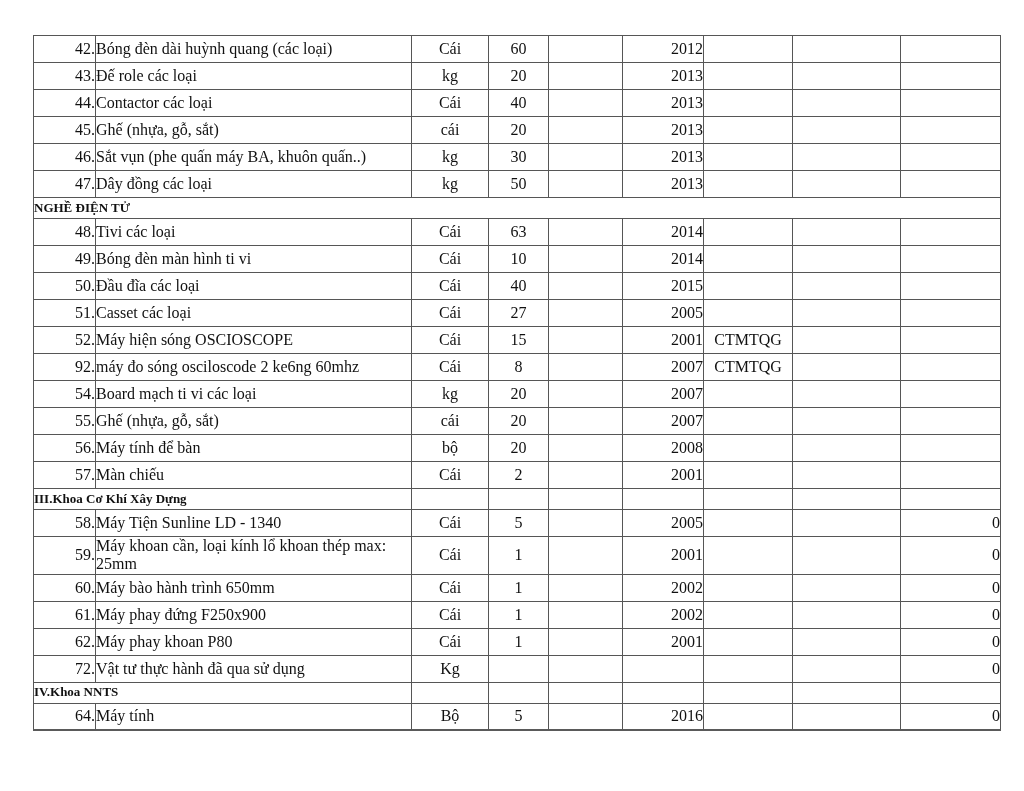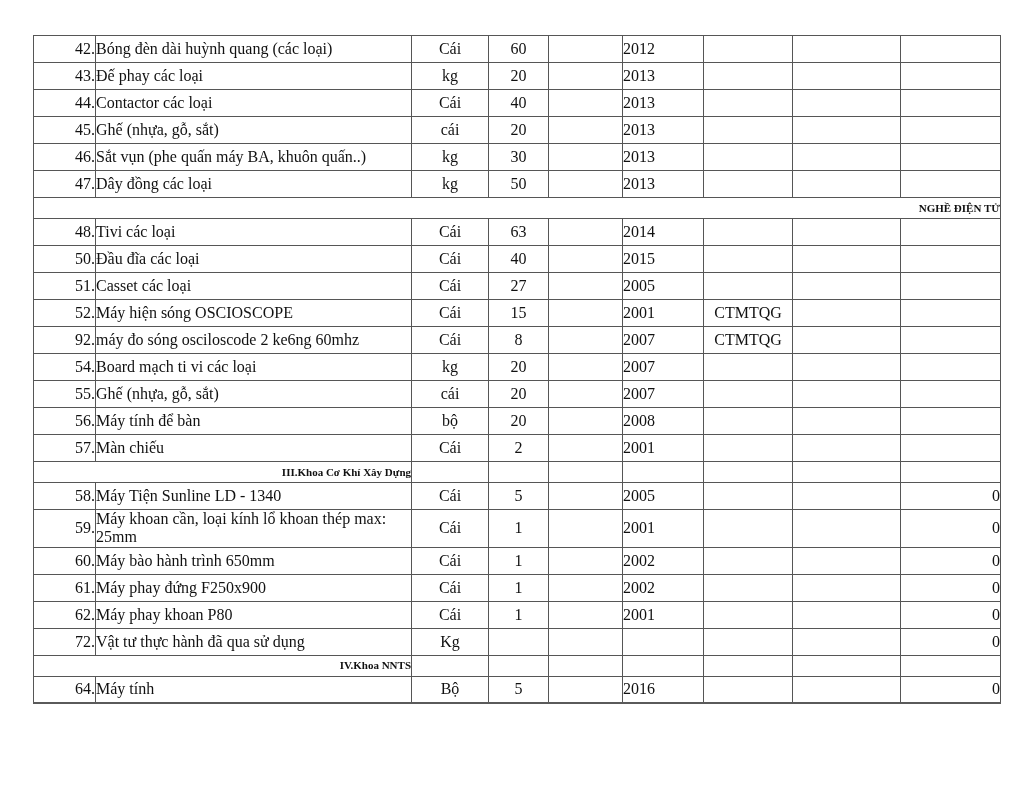--- a/index.html
+++ b/index.html
@@ -29,28 +29,28 @@
   }
   tr.item  { height: 27px; }
   tr.section { height: 21px; }
   tr:last-child td { border-bottom: 2.5px solid #5a5a5a; }
 
   td.c-no   { text-align: right; padding-right: 9px; }
   td.c-name { text-align: left;  padding-left: 8px; padding-right: 6px; }
   td.c-unit { text-align: center; vertical-align: top; padding-top: 2px; }
   td.c-qty  { text-align: center; padding-top: 4px; }
   td.c-blank{ }
-  td.c-year { text-align: left; padding-top: 2px; }
+  td.c-year { text-align: right; padding-top: 2px; }
   td.c-prog { text-align: center; padding-top: 2px; }
   td.c-b8   { }
   td.c-val  { text-align: right; padding-right: 12px; padding-top: 2px; }
   td.c-sec  {
-    text-align: right;
+    text-align: left;
     font-weight: bold;
-    font-size: 11px;
+    font-size: 13px;
     padding-left: 5px;
   }
 </style>
 </head>
 <body>
 
 <div class="sheet">
   <table class="inv">
     <colgroup>
       <col style="width:62px">
@@ -70,21 +70,21 @@
           <td class="c-unit">Cái</td>
           <td class="c-qty">60</td>
           <td class="c-blank"></td>
           <td class="c-year">2012</td>
           <td class="c-prog"></td>
           <td class="c-b8"></td>
           <td class="c-val"></td>
         </tr>
         <tr class="item">
           <td class="c-no">43.</td>
-          <td class="c-name">Đế phay các loại</td>
+          <td class="c-name">Đế role các loại</td>
           <td class="c-unit">kg</td>
           <td class="c-qty">20</td>
           <td class="c-blank"></td>
           <td class="c-year">2013</td>
           <td class="c-prog"></td>
           <td class="c-b8"></td>
           <td class="c-val"></td>
         </tr>
         <tr class="item">
           <td class="c-no">44.</td>
@@ -131,20 +131,31 @@
           <td class="c-val"></td>
         </tr>
         <tr class="section">
           <td class="c-sec" colspan="9">NGHỀ ĐIỆN TỬ</td>
         </tr>
         <tr class="item">
           <td class="c-no">48.</td>
           <td class="c-name">Tivi các loại</td>
           <td class="c-unit">Cái</td>
           <td class="c-qty">63</td>
+          <td class="c-blank"></td>
+          <td class="c-year">2014</td>
+          <td class="c-prog"></td>
+          <td class="c-b8"></td>
+          <td class="c-val"></td>
+        </tr>
+        <tr class="item">
+          <td class="c-no">49.</td>
+          <td class="c-name">Bóng đèn màn hình ti vi</td>
+          <td class="c-unit">Cái</td>
+          <td class="c-qty">10</td>
           <td class="c-blank"></td>
           <td class="c-year">2014</td>
           <td class="c-prog"></td>
           <td class="c-b8"></td>
           <td class="c-val"></td>
         </tr>
         <tr class="item">
           <td class="c-no">50.</td>
           <td class="c-name">Đầu đĩa các loại</td>
           <td class="c-unit">Cái</td>

